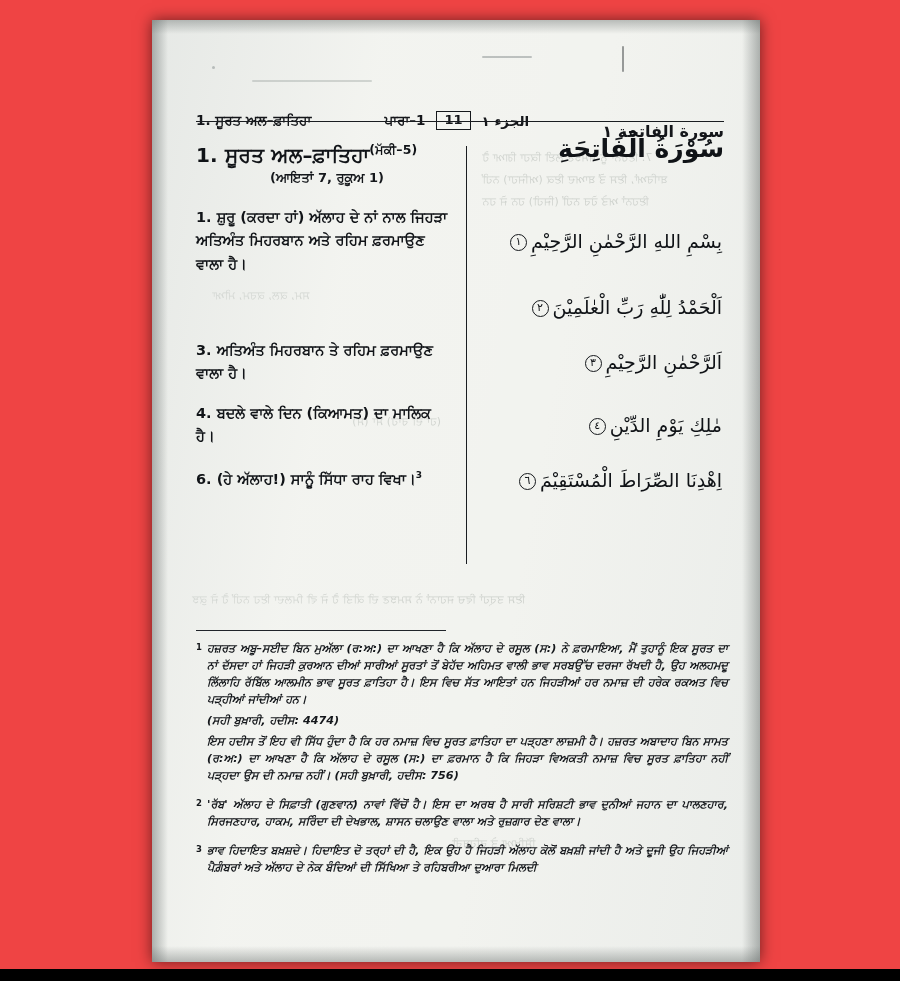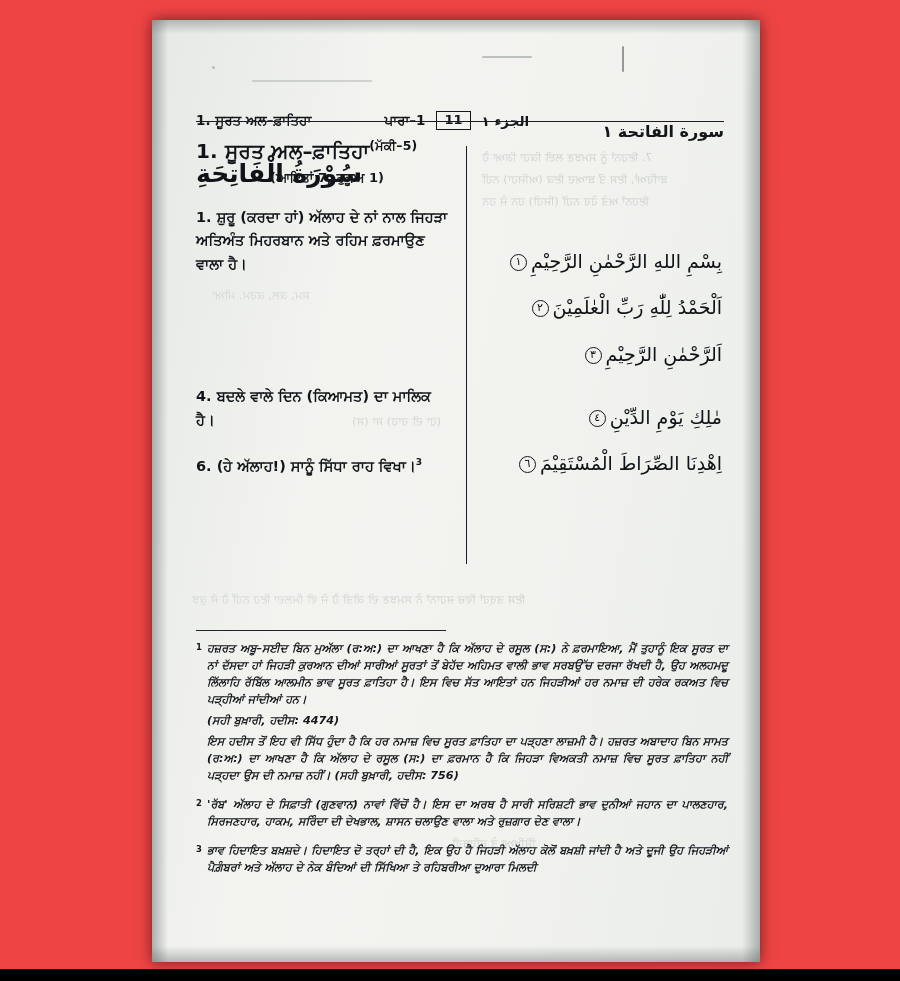--- a/index.html
+++ b/index.html
@@ -97,23 +97,22 @@
     height: 1.3px;
     background: #1a1d21;
   }
   
   .title-row {
     position: absolute;
     left: 44px;
     right: 36px;
     top: 118px;
     display: flex;
-    align-items: flex-start;
+    align-items: flex-end;
     justify-content: space-between;
-    flex-direction: column;
   }
   .title-left {
     font-size: 20px;
     font-weight: 700;
     color: #101317;
     letter-spacing: 0.2px;
   }
   .title-left .mecci {
     font-size: 12.5px;
     font-weight: 700;
@@ -146,21 +145,21 @@
   }
   
   .verses {
     position: absolute;
     left: 44px;
     right: 36px;
     top: 186px;
   }
   .verse-row {
     display: flex;
-    align-items: flex-end;
+    align-items: center;
     margin-bottom: 16px;
   }
   .pa {
     width: 252px;
     flex: 0 0 252px;
     font-size: 14.5px;
     line-height: 1.62;
     color: #111418;
     font-weight: 700;
   }
@@ -302,20 +301,21 @@
         <div class="verse-row">
           <div class="pa">1. ਸ਼ੁਰੂ (ਕਰਦਾ ਹਾਂ) ਅੱਲਾਹ ਦੇ ਨਾਂ ਨਾਲ ਜਿਹੜਾ ਅਤਿਅੰਤ ਮਿਹਰਬਾਨ ਅਤੇ ਰਹਿਮ ਫ਼ਰਮਾਉਣ ਵਾਲਾ ਹੈ।</div>
           <div class="ar"><span>بِسْمِ اللهِ الرَّحْمٰنِ الرَّحِيْمِ</span><span class="ayah-num">١</span></div>
         </div>
 
         <div class="verse-row">
           <div class="ar"><span>اَلْحَمْدُ لِلّٰهِ رَبِّ الْعٰلَمِيْنَ</span><span class="ayah-num">٢</span></div>
         </div>
 
         <div class="verse-row">
+          <div class="pa">3. ਅਤਿਅੰਤ ਮਿਹਰਬਾਨ ਤੇ ਰਹਿਮ ਫ਼ਰਮਾਉਣ ਵਾਲਾ ਹੈ।</div>
           <div class="ar"><span>اَلرَّحْمٰنِ الرَّحِيْمِ</span><span class="ayah-num">٣</span></div>
         </div>
 
         <div class="verse-row">
           <div class="pa">4. ਬਦਲੇ ਵਾਲੇ ਦਿਨ (ਕਿਆਮਤ) ਦਾ ਮਾਲਿਕ ਹੈ।</div>
           <div class="ar"><span>مٰلِكِ يَوْمِ الدِّيْنِ</span><span class="ayah-num">٤</span></div>
         </div>
 
 
         <div class="verse-row">

